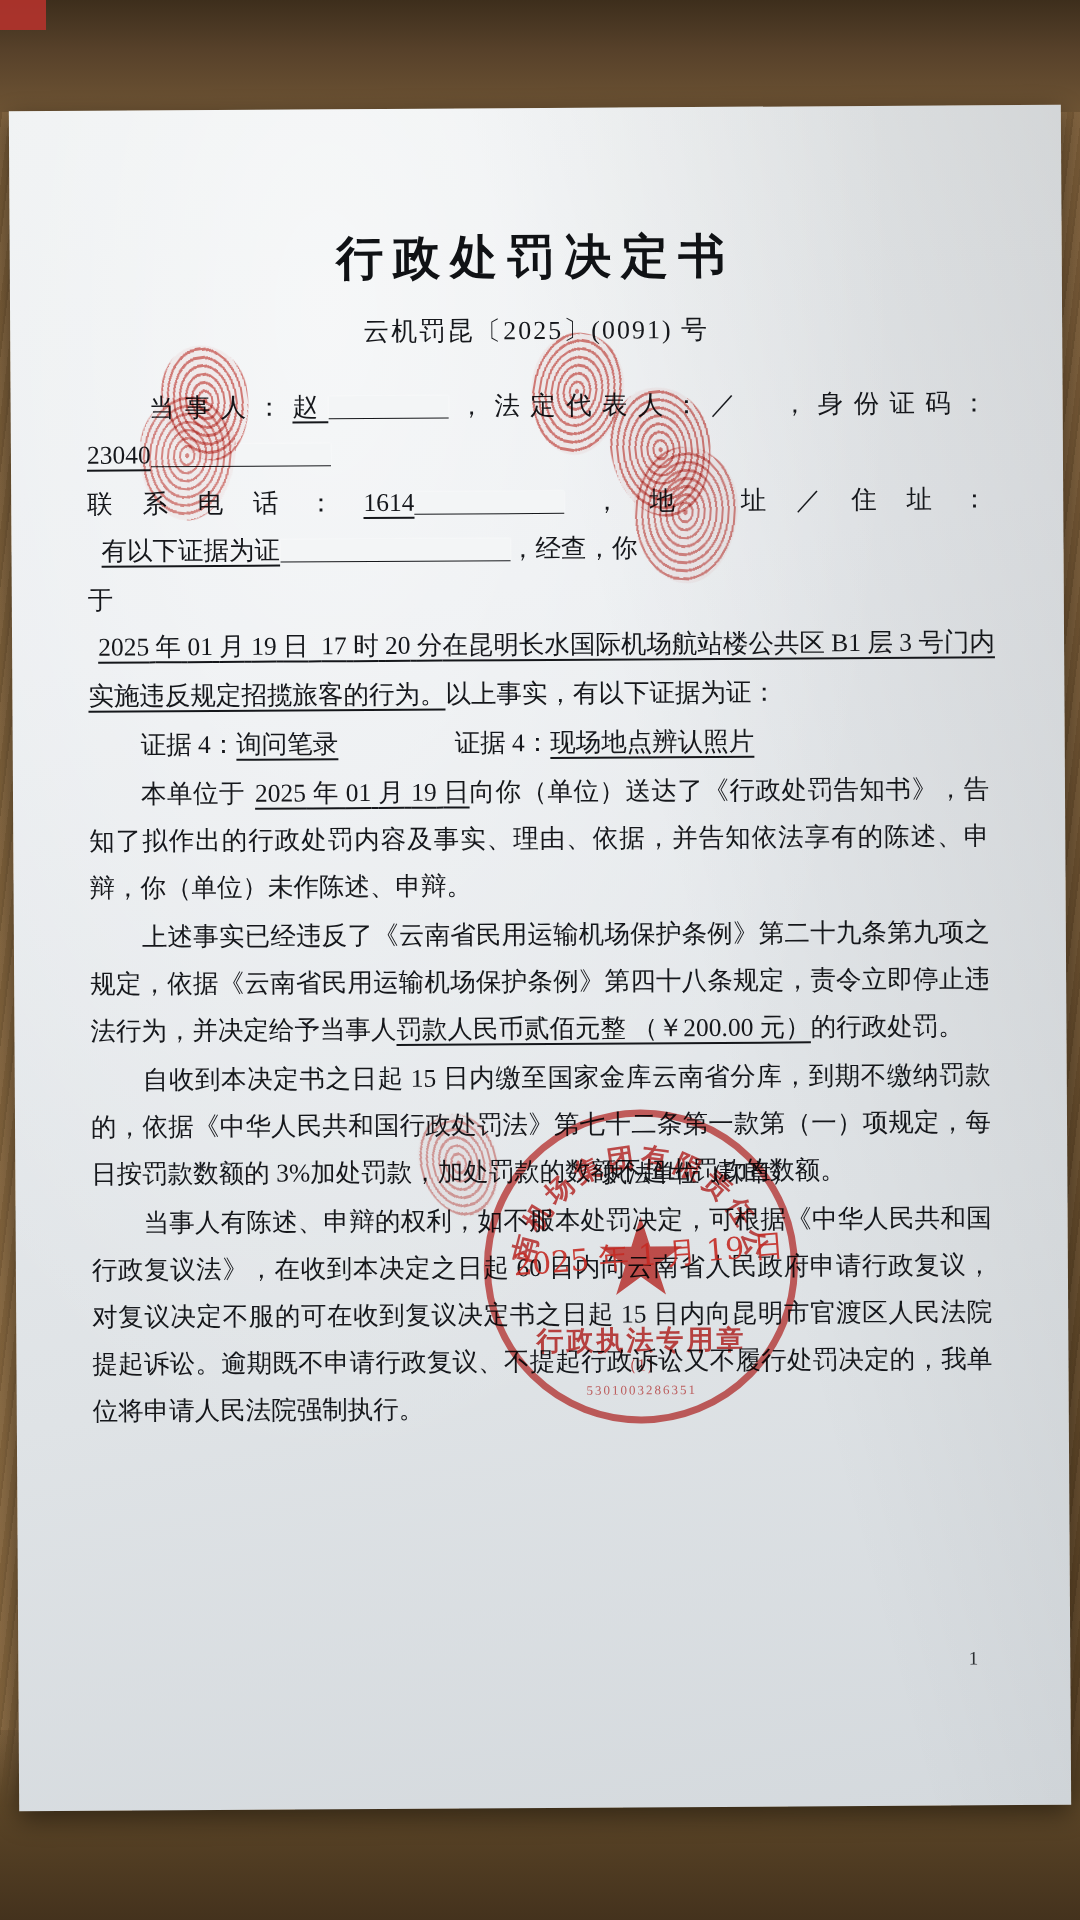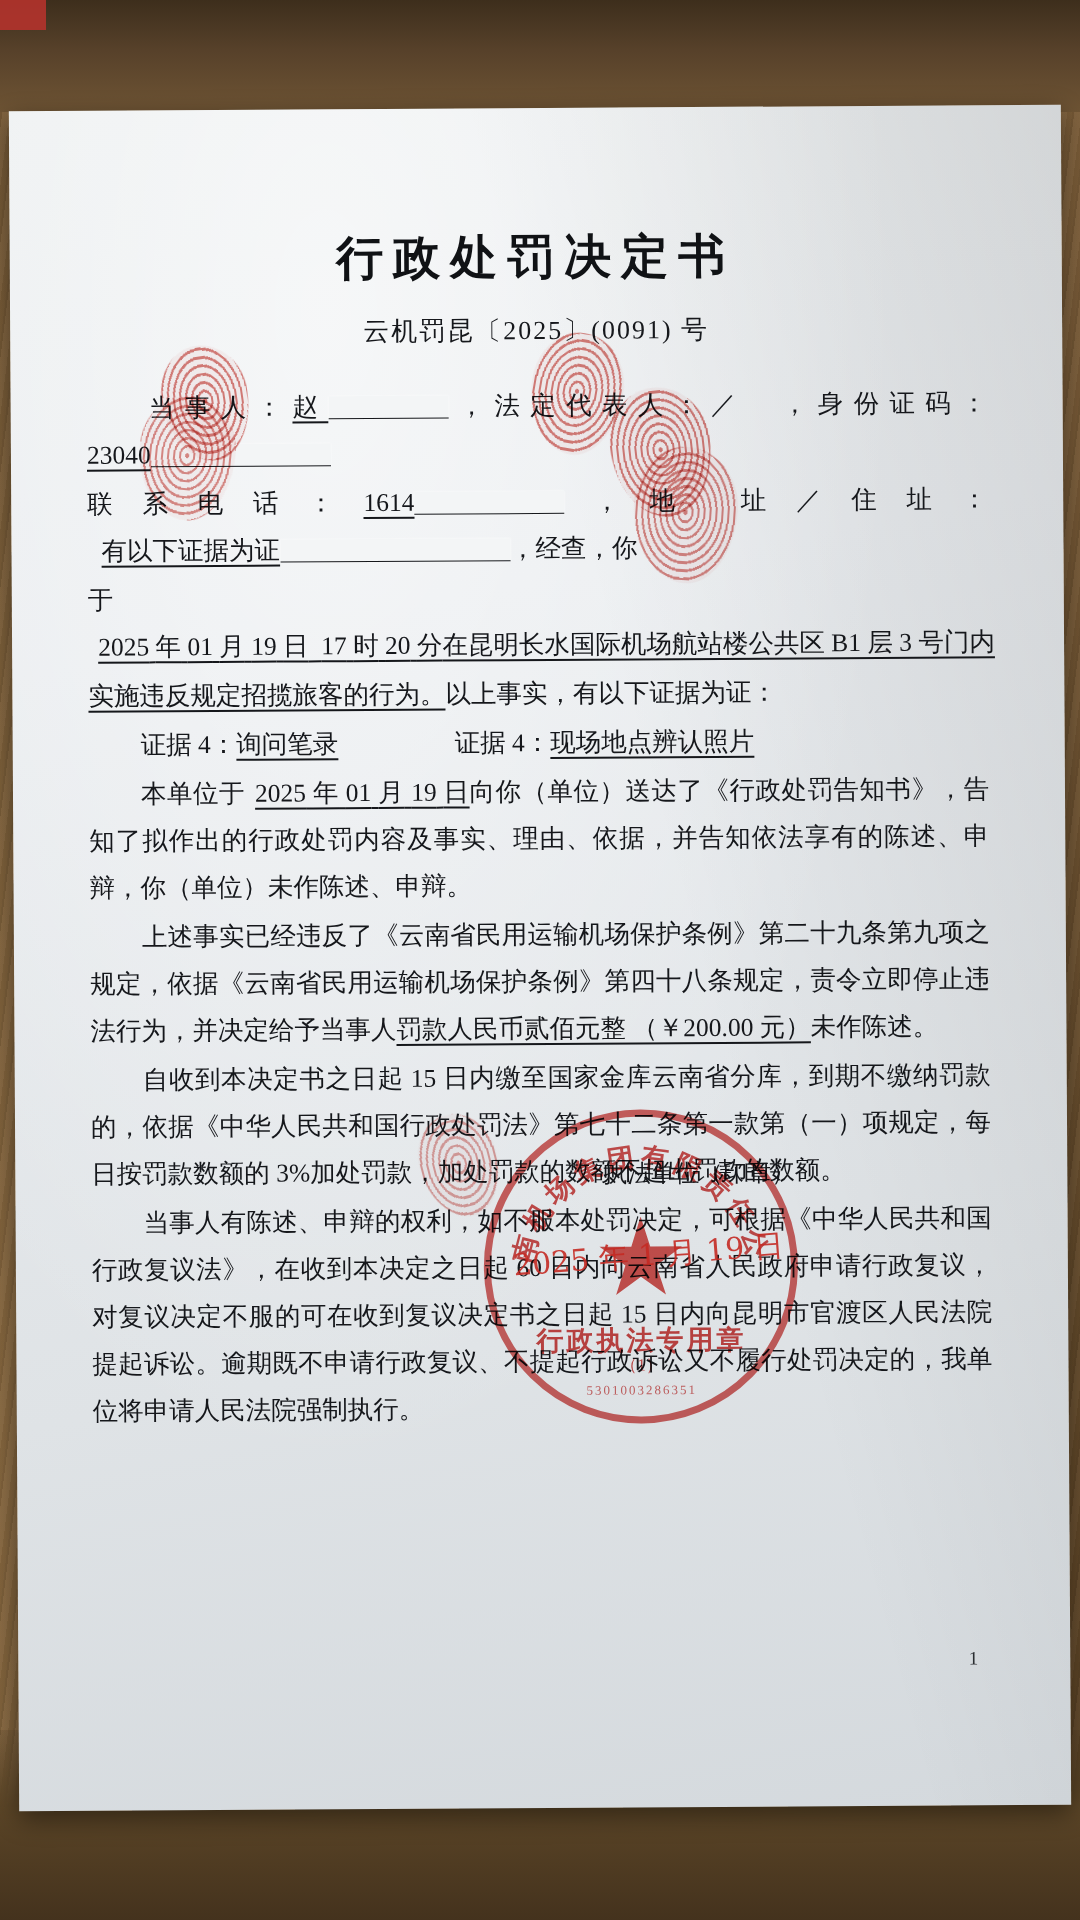--- a/index.html
+++ b/index.html
@@ -238,21 +238,21 @@
 
         <p class="para evidence-line">
           <span>证据 4：</span><span class="u"><span>询问笔录</span><span style="display:inline-block;width:110px"></span></span>&nbsp;<span>证据 4：</span><span class="u"><span>现场地点辨认照片</span><span style="display:inline-block;width:56px"></span></span>
         </p>
 
         <p class="para indent">
           <span>本单位于</span><span class="u"><span style="display:inline-block;width:10px"></span><span>2025</span> <span>年</span> <span>01</span> <span>月</span> <span>19</span> <span>日</span></span><span>向你（单位）送达了《行政处罚告知书》，告知了拟作出的行政处罚内容及事实、理由、依据，并告知依法享有的陈述、申辩，你（单位）未作陈述、申辩。</span>
         </p>
 
         <p class="para indent">
-          <span>上述事实已经违反了《云南省民用运输机场保护条例》第二十九条第九项之规定，</span><span>依据《云南省民用运输机场保护条例》第四十八条规定，责令立即停止违法行为，并</span><span>决定给予当事人</span><span class="u">罚款人民币贰佰元整 （￥200.00 元）</span><span>未作陈述。</span>
+          <span>上述事实已经违反了《云南省民用运输机场保护条例》第二十九条第九项之规定，</span><span>依据《云南省民用运输机场保护条例》第四十八条规定，责令立即停止违法行为，并</span><span>决定给予当事人</span><span class="u">罚款人民币贰佰元整 （￥200.00 元）</span><span>的行政处罚。</span>
         </p>
 
         <p class="para indent">自收到本决定书之日起 15 日内缴至国家金库云南省分库，到期不缴纳罚款的，依据《中华人民共和国行政处罚法》第七十二条第一款第（一）项规定，每日按罚款数额的 3%加处罚款，加处罚款的数额不超出罚款的数额。</p>
 
         <p class="para indent">当事人有陈述、申辩的权利，如不服本处罚决定，可根据《中华人民共和国行政复议法》，在收到本决定之日起 60 日内向云南省人民政府申请行政复议，对复议决定不服的可在收到复议决定书之日起 15 日内向昆明市官渡区人民法院提起诉讼。逾期既不申请行政复议、不提起行政诉讼又不履行处罚决定的，我单位将申请人民法院强制执行。</p>
 
       </div>
     </div>
 
     <div class="fp" style="left:152px; top:235px; width:86px; height:116px; transform:rotate(-8deg);"></div>

